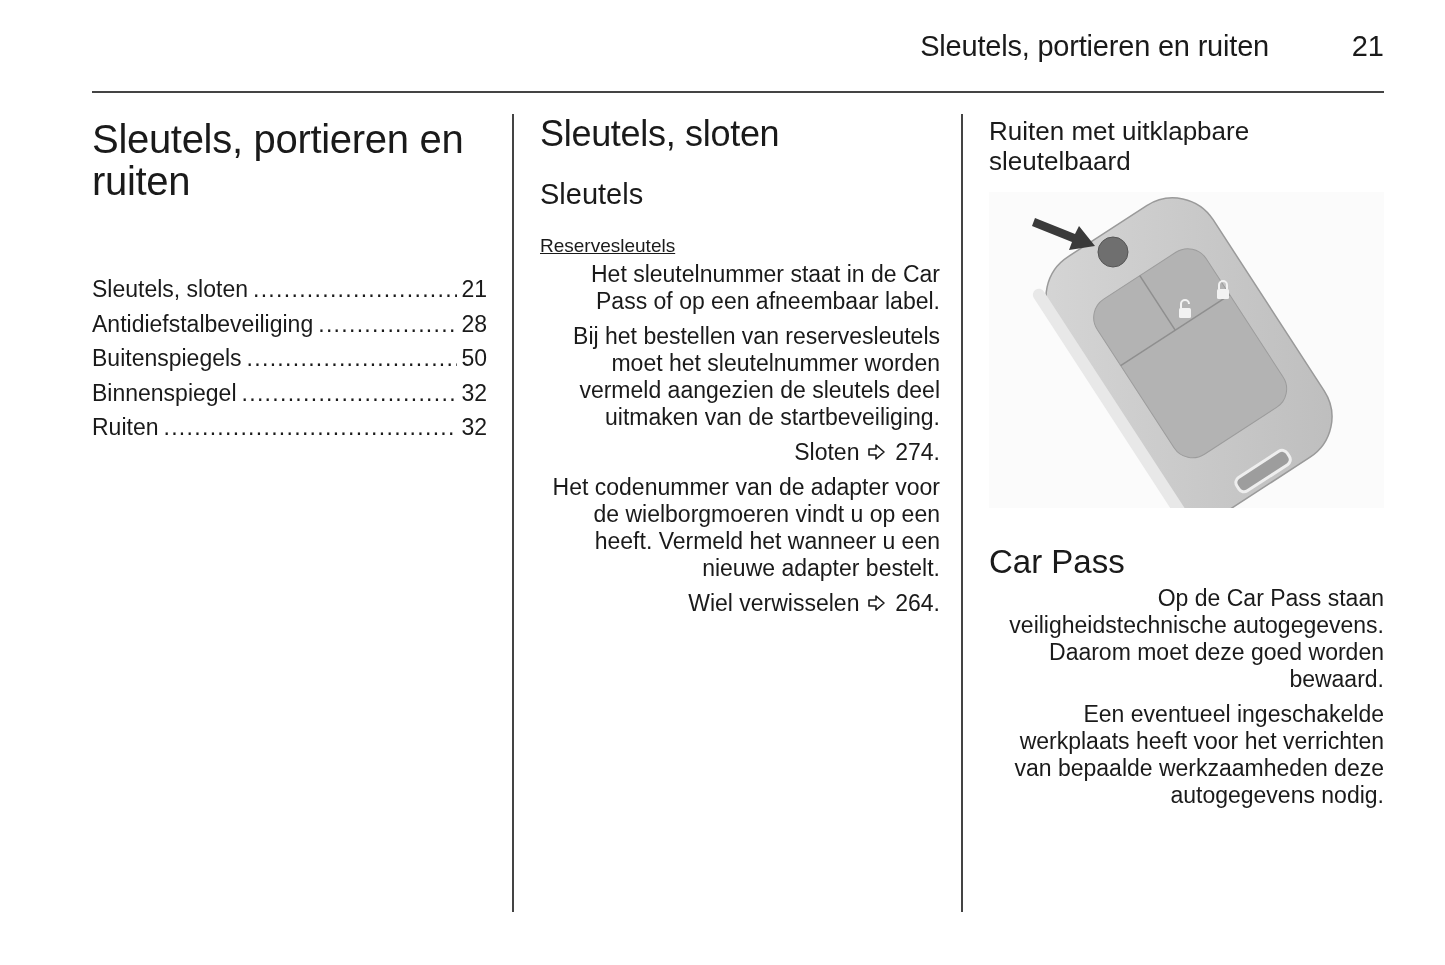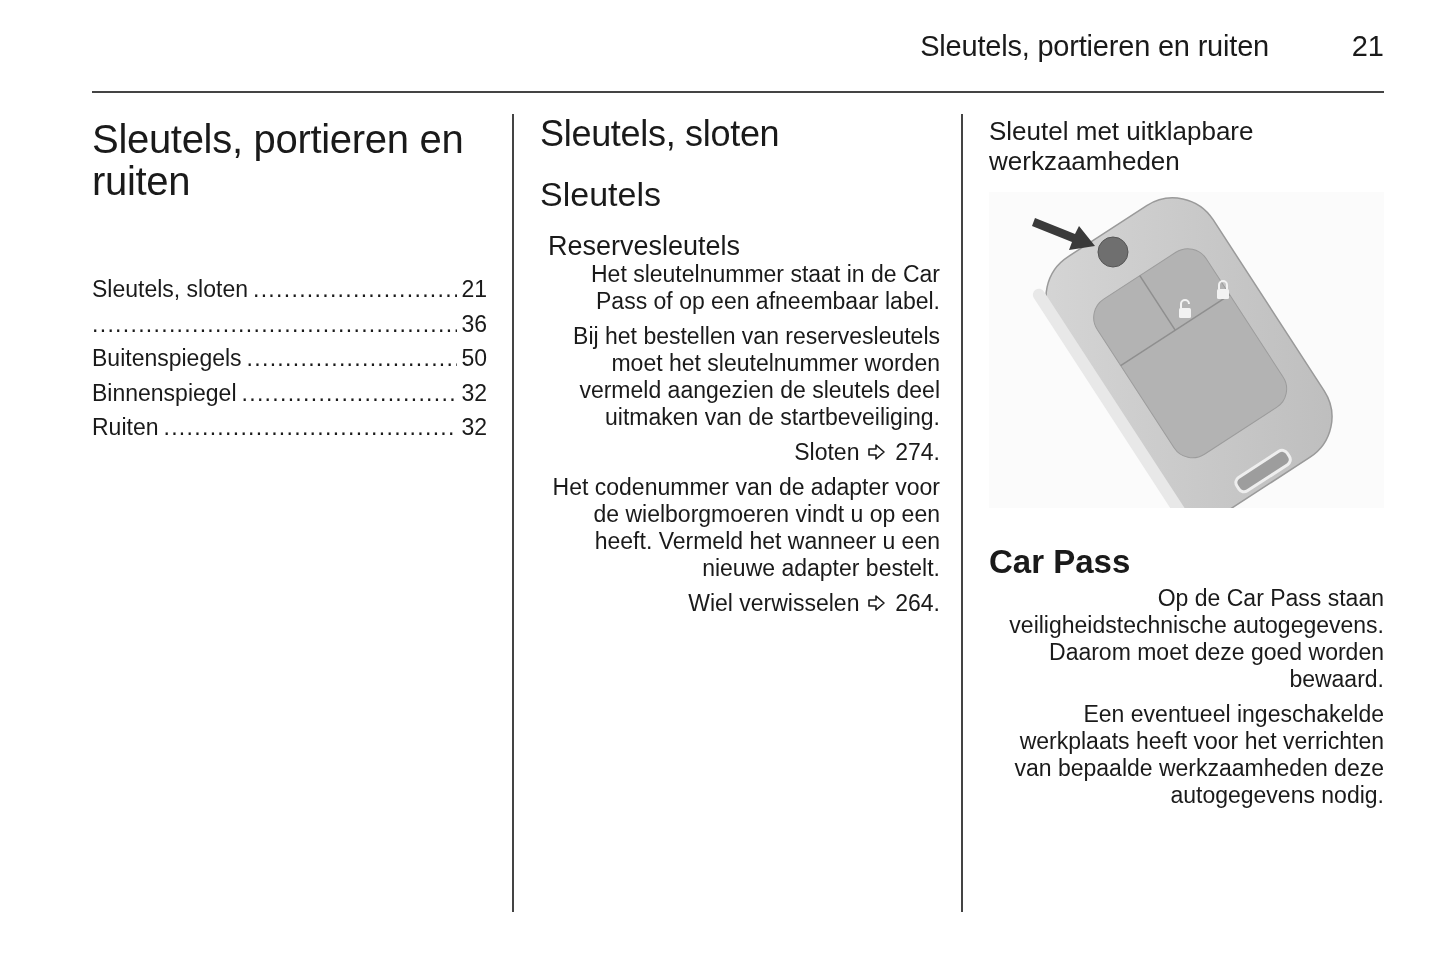--- a/index.html
+++ b/index.html
@@ -39,32 +39,32 @@
     .toc-row .dots {
       flex: 1 1 auto; overflow: hidden; white-space: nowrap; color: #1a1a1a;
     }
     .toc-row .dots::before {
       content: "........................................................................................................................";
       letter-spacing: 1.3px;
     }
     .toc-row .page { flex: 0 0 auto; padding-left: 4px; }
 
     .h1 { font-size: 36px; line-height: 40px; margin: 0; font-weight: normal; letter-spacing: -0.3px; }
-    .h2 { font-size: 34px; line-height: 36px; margin: 22px 0 0 0; font-weight: normal; }
-    .h3 { font-size: 27px; line-height: 30px; margin: 19px 0 0 8px; font-weight: normal; }
+    .h2 { font-size: 29px; line-height: 36px; margin: 22px 0 0 0; font-weight: normal; }
+    .h3 { font-size: 19px; line-height: 30px; margin: 19px 0 0 0; font-weight: normal; text-decoration: underline; }
     .h3b { font-size: 26px; line-height: 30px; margin: 2px 0 0 0; font-weight: normal; }
     .p { font-size: 23px; line-height: 27px; margin: 0 0 8px 0; text-align: right; }
     .p.first { margin-top: 0; }
     .ref-arrow { display: inline-block; width: 20px; height: 18px; vertical-align: -1px; margin: 0 2px 0 1px; }
 
     .figure {
       width: 395px; height: 316px; margin-top: 16px; background: #fbfbfb; position: relative;
     }
     .caption { margin-top: 18px; }
-    .h-carpass { font-size: 33px; line-height: 36px; margin: 36px 0 5px 0; font-weight: bold; }
+    .h-carpass { font-size: 33px; line-height: 36px; margin: 36px 0 5px 0; font-weight: normal; }
   </style>
 </head>
 <body>
 
 <div class="running-head">
   <span class="rh-title">Sleutels, portieren en ruiten</span>
   <span class="rh-page">21</span>
 </div>
 <div class="head-rule"></div>
 <div class="col-rule r1"></div>
@@ -72,22 +72,23 @@
 
 <div class="col col1">
   <h1 class="chapter-title">Sleutels, portieren en ruiten</h1>
   <div class="toc">
     <div class="toc-row">
       <span class="label">Sleutels, sloten</span>
       <span class="dots"></span>
       <span class="page">21</span>
     </div>
     <div class="toc-row">
+      <span class="label">Antidiefstalbeveiliging</span>
       <span class="dots"></span>
-      <span class="page">36</span>
+      <span class="page">28</span>
     </div>
     <div class="toc-row">
       <span class="label">Buitenspiegels</span>
       <span class="dots"></span>
       <span class="page">50</span>
     </div>
     <div class="toc-row">
       <span class="label">Binnenspiegel</span>
       <span class="dots"></span>
       <span class="page">32</span>
@@ -117,21 +118,21 @@
   <p class="p">
     <span>Wiel verwisselen</span>
     <svg class="ref-arrow" viewBox="0 0 20 18">
       <path d="M2 6 H9 V2 L17 9 L9 16 V12 H2 Z" fill="none" stroke="#1a1a1a" stroke-width="1.6" stroke-linejoin="round"></path>
     </svg>
     <span>264.</span>
   </p>
 </div>
 
 <div class="col col3">
-  <h4 class="h3b">Sleutel met uitklapbare werkzaamheden</h4>
+  <h4 class="h3b">Ruiten met uitklapbare sleutelbaard</h4>
   <div class="figure">
     <svg width="395" height="316" viewBox="0 0 395 316">
       <defs>
         <linearGradient id="bodyG" x1="0" y1="0" x2="1" y2="1">
           <stop offset="0" stop-color="#d6d6d6"></stop>
           <stop offset="1" stop-color="#bdbdbd"></stop>
         </linearGradient>
       </defs>
 
       <g transform="translate(200,165) rotate(-33)">

